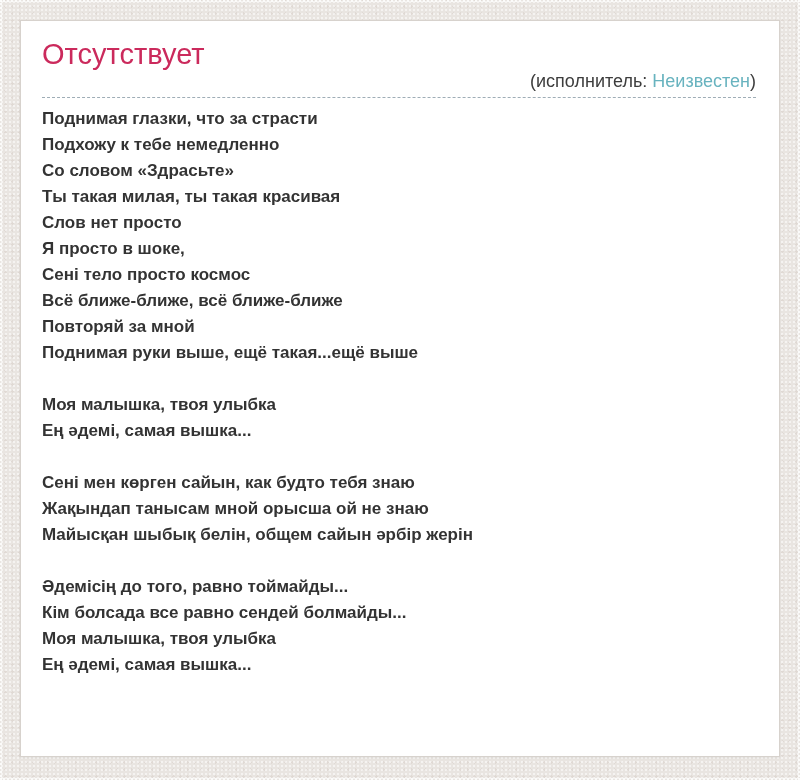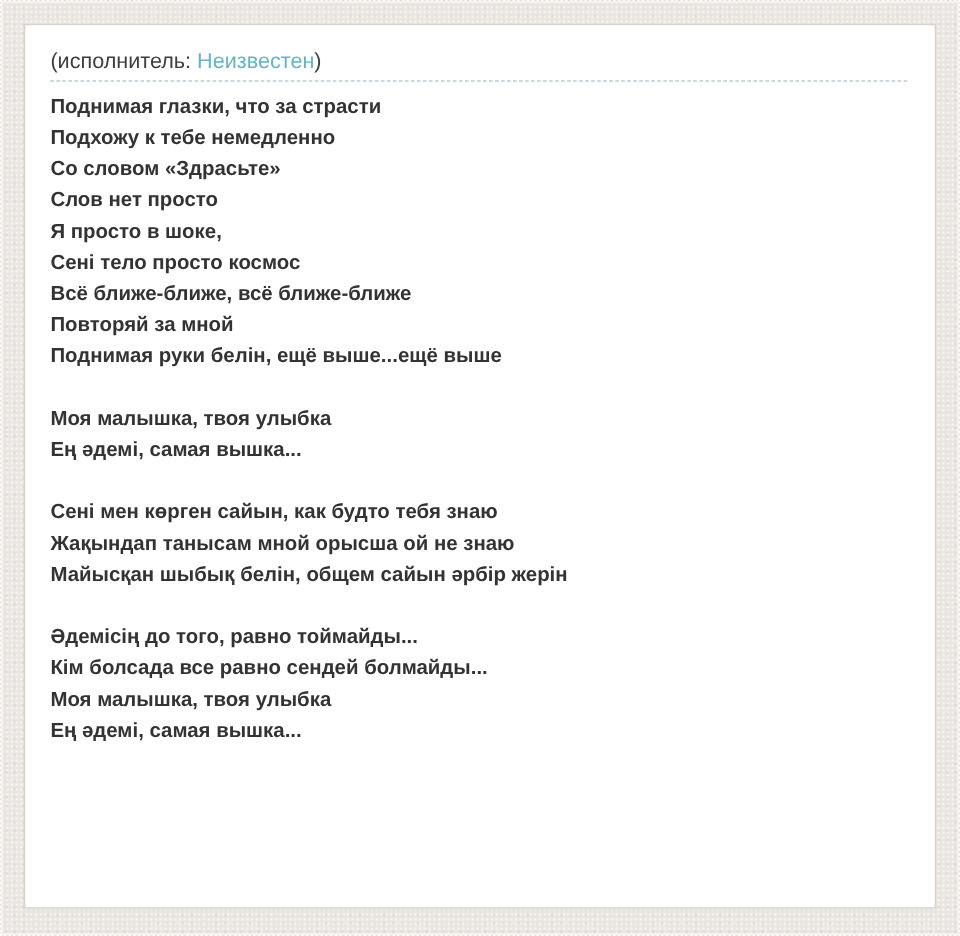--- a/index.html
+++ b/index.html
@@ -53,20 +53,21 @@
     font-size: 29px;
     line-height: 30px;
     font-weight: normal;
     color: var(--title-color);
   }
   .artist-line {
     margin-top: 2px;
     font-size: 18px;
     line-height: 20px;
     color: var(--muted-text-color);
+    text-align: right;
   }
   .artist-link {
     color: var(--artist-link-color);
     text-decoration: none;
     cursor: pointer;
   }
   .lyrics {
     margin: 8px 23px 0 21px;
     font-size: 17px;
     line-height: 26px;
@@ -75,33 +76,35 @@
   }
   .lyric-line { white-space: pre-wrap; }
 </style>
 </head>
 <body>
 
 <div class="edge-frame"></div>
 
 <div class="content-card">
   <div class="header">
+    <h1 class="song-title">Отсутствует</h1>
     <div class="artist-line"><span>(исполнитель: </span><a class="artist-link">Неизвестен</a><span>)</span></div>
   </div>
 
   <div class="lyrics">
       <div class="lyric-line">Поднимая глазки, что за страсти</div>
       <div class="lyric-line">Подхожу к тебе немедленно</div>
       <div class="lyric-line">Со словом «Здрасьте»</div>
+      <div class="lyric-line">Ты такая милая, ты такая красивая</div>
       <div class="lyric-line">Слов нет просто</div>
       <div class="lyric-line">Я просто в шоке,</div>
       <div class="lyric-line">Сені тело просто космос</div>
       <div class="lyric-line">Всё ближе-ближе, всё ближе-ближе</div>
       <div class="lyric-line">Повторяй за мной</div>
-      <div class="lyric-line">Поднимая руки белін, ещё выше...ещё выше</div>
+      <div class="lyric-line">Поднимая руки выше, ещё такая...ещё выше</div>
       <div class="lyric-line">&nbsp;</div>
       <div class="lyric-line">Моя малышка, твоя улыбка</div>
       <div class="lyric-line">Ең әдемі, самая вышка...</div>
       <div class="lyric-line">&nbsp;</div>
       <div class="lyric-line">Сені мен көрген сайын, как будто тебя знаю</div>
       <div class="lyric-line">Жақындап танысам мной орысша ой не знаю</div>
       <div class="lyric-line">Майысқан шыбық белін, общем сайын әрбір жерін</div>
       <div class="lyric-line">&nbsp;</div>
       <div class="lyric-line">Әдемісің до того, равно тоймайды...</div>
       <div class="lyric-line">Кім болсада все равно сендей болмайды...</div>

